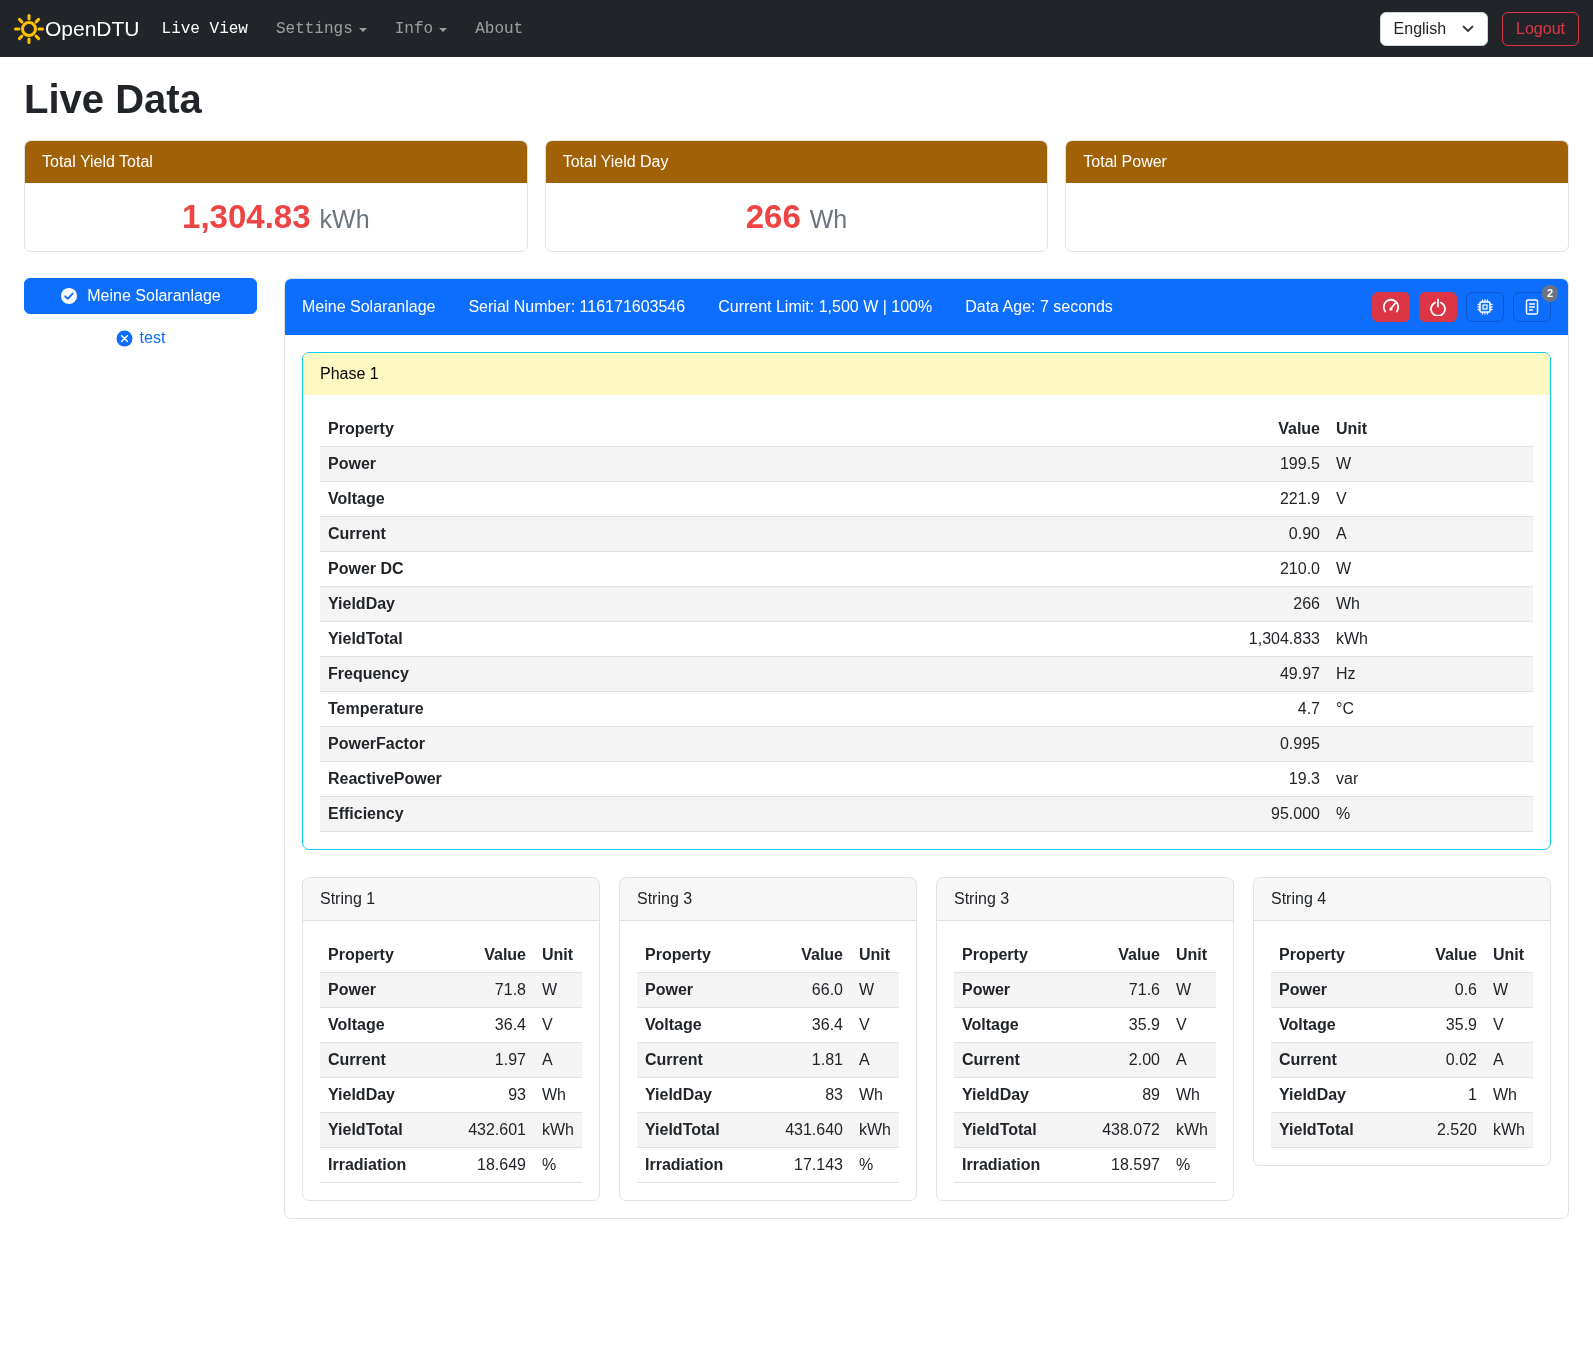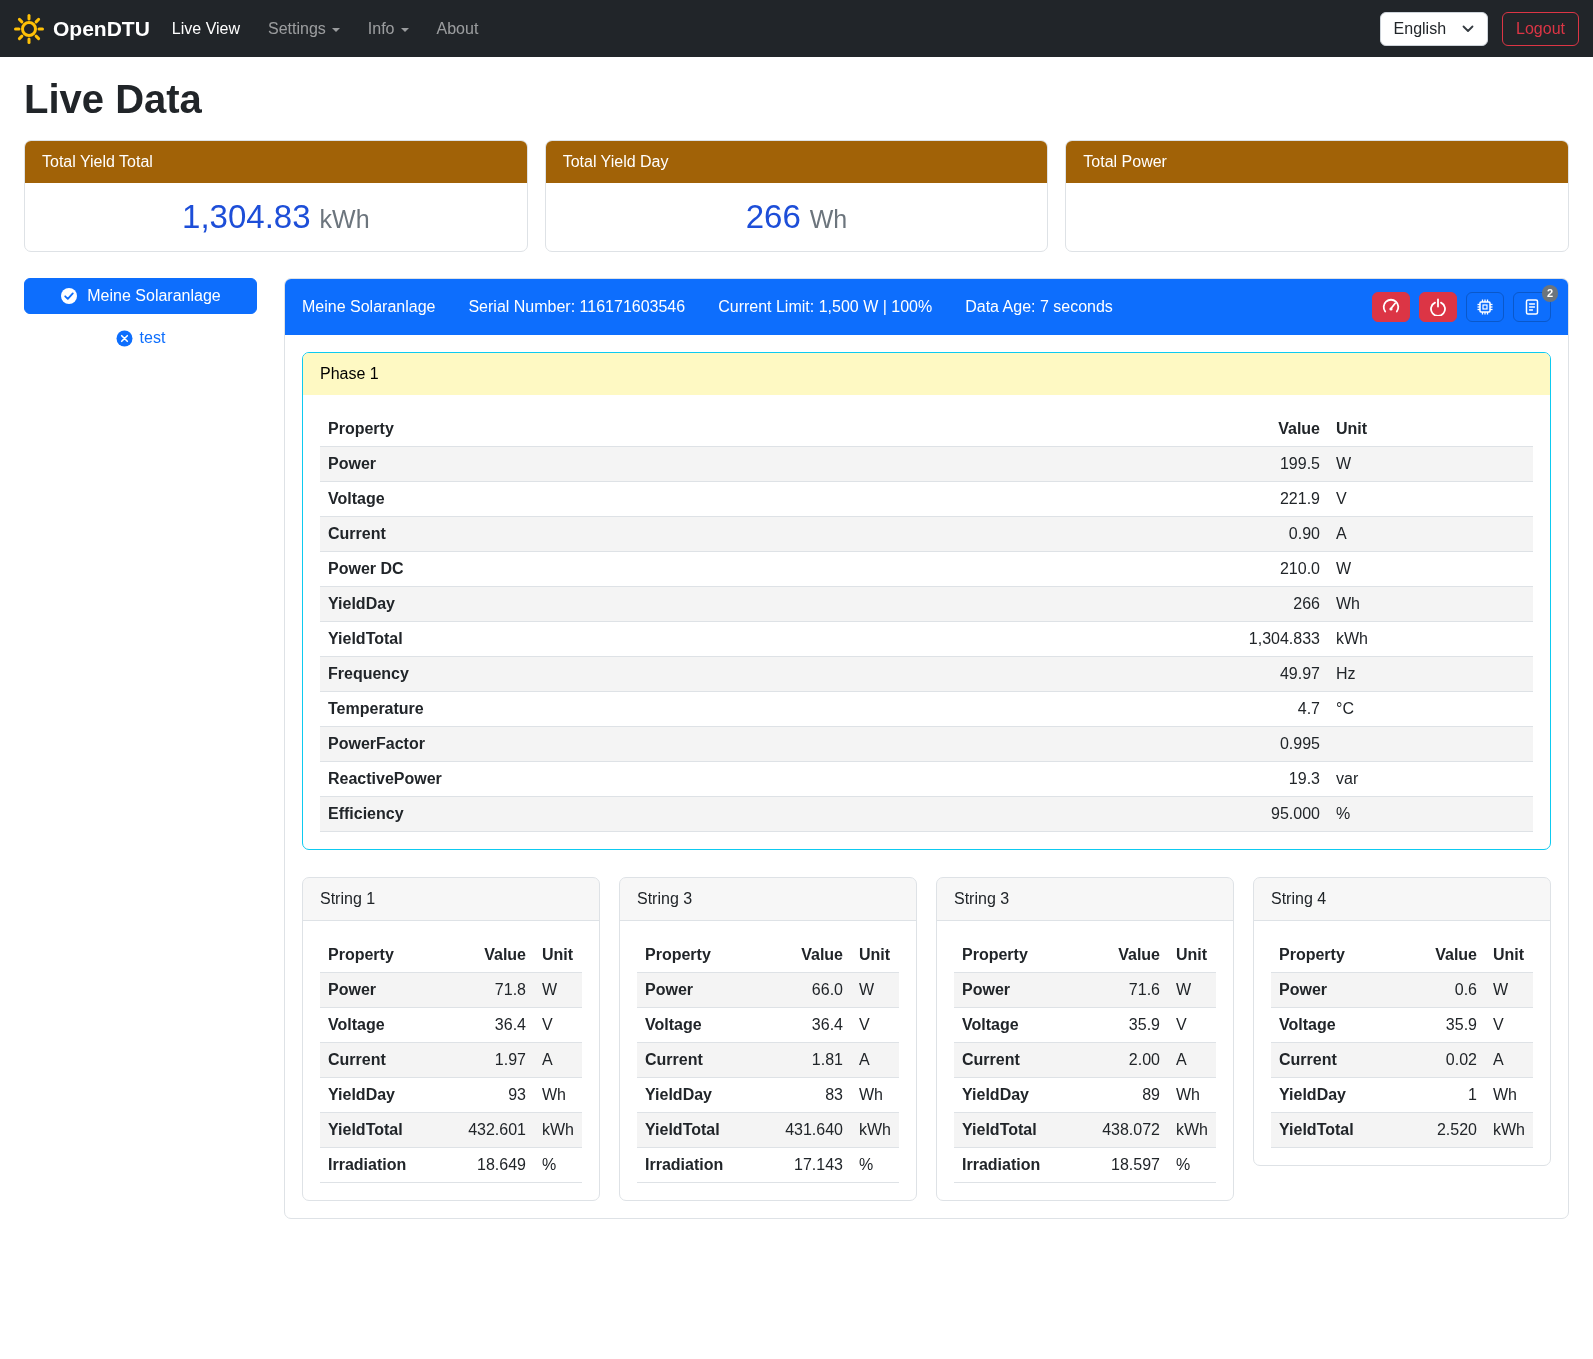--- a/index.html
+++ b/index.html
@@ -5,40 +5,40 @@
   * { box-sizing: border-box; }
   html,body { margin:0; padding:0; }
   body {
     background:#fff; color:#212529;
     font-family:"Liberation Sans","DejaVu Sans",sans-serif;
     font-size:16px; width:1593px;
   }
 
   
   .navbar { background:#212529; height:57px; display:flex; align-items:center; padding:0 14px; }
-  .brand { display:flex; align-items:center; gap:9px; color:#fff; font-size:21px; font-weight:700; margin-right:22px; cursor:pointer; }
-  .nav-links { display:flex; align-items:flex-end; gap:28px; }
+  .brand { display:flex; align-items:center; gap:1px; color:#fff; font-size:21px; font-weight:400; margin-right:22px; cursor:pointer; }
+  .nav-links { display:flex; align-items:flex-end; gap:28px;font-family:Liberation Mono, monospace; }
   .nav-link { color:rgba(255,255,255,.55); cursor:pointer; display:flex; align-items:center; gap:6px; text-decoration:none; }
   .nav-link.active { color:#fff; }
   .caret { width:0; height:0; border-left:4px solid transparent; border-right:4px solid transparent; border-top:4px solid currentColor; display:inline-block; margin-top:2px; }
   .nav-right { margin-left:auto; display:flex; align-items:flex-end; gap:14px; }
   .lang-select { background:#fff; border:1px solid #ced4da; border-radius:6px; padding:7px 13px; display:flex; align-items:center; gap:16px; color:#212529; cursor:pointer; }
   .logout-btn { background:transparent; border:1px solid #dc3545; color:#dc3545; border-radius:6px; padding:7px 13px; font-size:16px; cursor:pointer; font-family:inherit; }
 
   
   .container { padding:0 24px; }
   h1.page-title { font-size:40px; font-weight:600; margin:20px 0 18px; }
 
   
   .summary-grid { display:grid; grid-template-columns:repeat(3,1fr); gap:17px; margin-bottom:26px; }
   .card { border:1px solid #dee2e6; border-radius:7px; background:#fff; }
   .card > .card-header { border-radius:6px 6px 0 0; }
   .summary-card > .card-header { background:#a16207; color:#fff; padding:12px 17px; }
   .summary-body { padding:15px; text-align:center; }
-  .summary-value { font-size:33px; font-weight:400; color:#1d4ed8;margin-top:28px; }
+  .summary-value { font-size:33px; font-weight:700; color:#ef4444;margin-top:28px; }
   .summary-unit { font-size:25px; color:#6c757d; margin-left:9px; font-weight:400; }
 
   
   .main-row { display:grid; grid-template-columns:233px 1fr; gap:27px; align-items:start; padding-bottom:28px; }
   .inv-select-btn { width:100%; background:#0d6efd; border:1px solid #0d6efd; color:#fff; border-radius:6px; padding:8px 12px; display:flex; align-items:center; justify-content:center; gap:9px; font-size:16px; cursor:pointer; font-family:inherit; }
   .inv-test { margin-top:15px; display:flex; align-items:center; justify-content:center; gap:7px; color:#0d6efd; cursor:pointer; font-size:16px; }
 
   
   .inverter-card > .card-header { background:#0d6efd; color:#fff; padding:13px 17px; display:flex; align-items:center; }
   .inv-meta { display:flex; align-items:center; gap:33px; }

